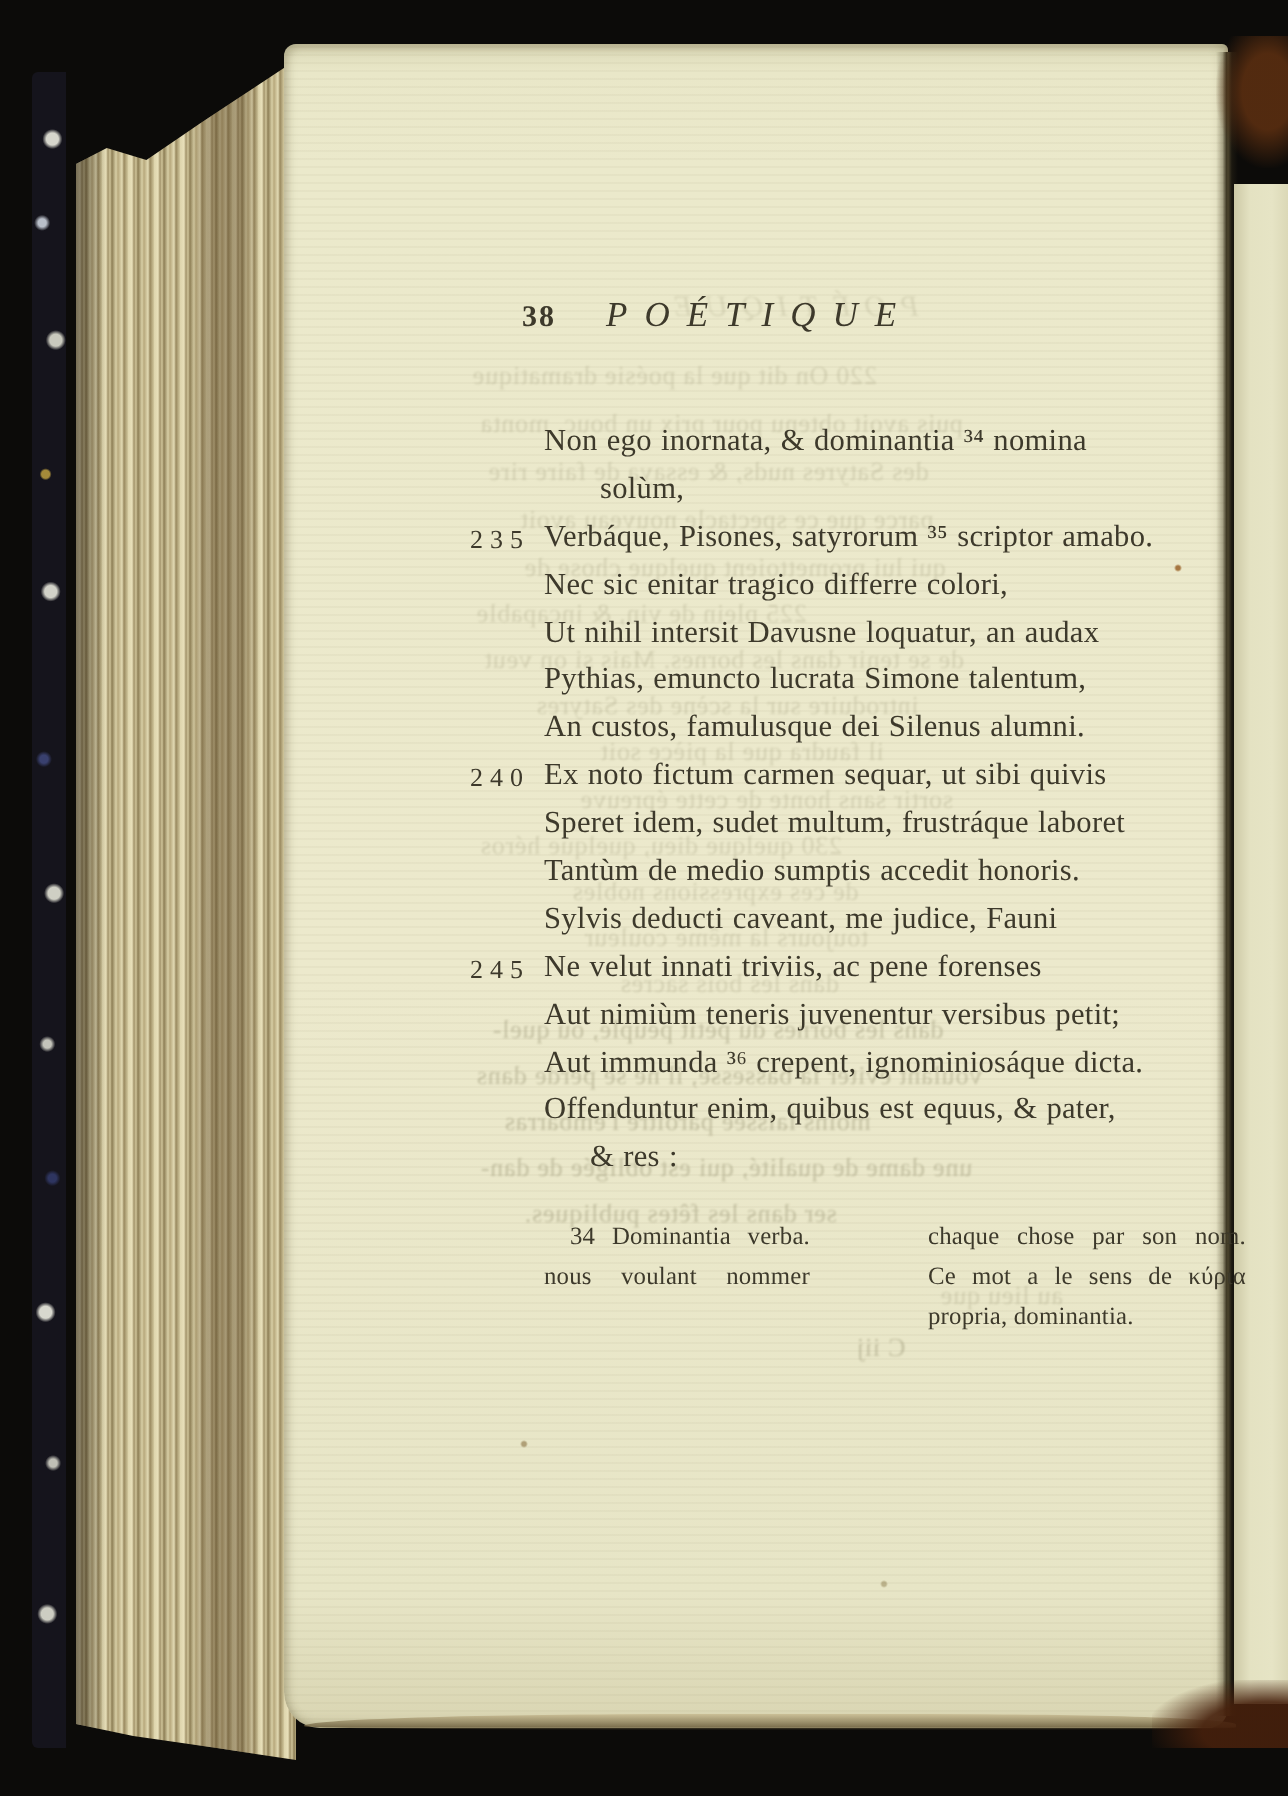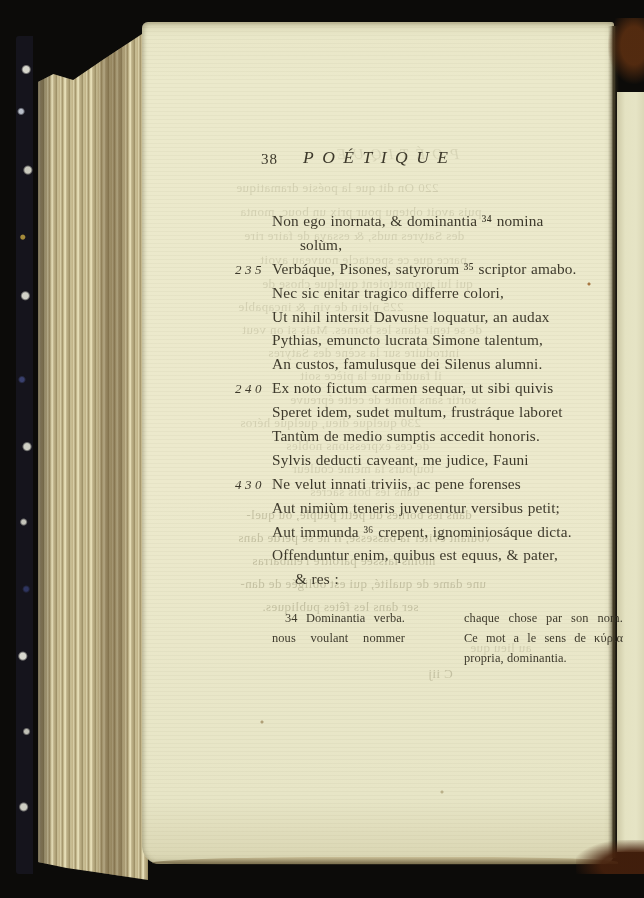--- a/index.html
+++ b/index.html
@@ -73,34 +73,34 @@
     position:absolute;left:608px;top:18px;width:36px;height:66px;
     background:radial-gradient(ellipse at 72% 42%, rgba(86,44,16,.95) 0 35%, rgba(40,20,8,0) 72%);
   }
   .corner-spot-bottom{
     position:absolute;left:576px;top:840px;width:68px;height:34px;
     background:radial-gradient(ellipse at 85% 75%, rgba(70,32,12,.9) 0 40%, rgba(0,0,0,0) 75%);
   }
   
   .ink{color:#3d392b;}
   .header-num{
-    position:absolute;left:261px;top:151px;font-size:15px;letter-spacing:1px;
+    position:absolute;left:261px;top:151px;font-size:15px;letter-spacing:1px;font-weight:bold;
   }
   .header-title{
     position:absolute;left:303px;top:147px;width:200px;
     font-size:17.5px;font-style:italic;letter-spacing:8.5px;white-space:nowrap;
   }
   .verse{
     position:absolute;left:272px;top:209px;width:340px;
     font-size:15.3px;letter-spacing:.15px;word-spacing:.6px;
   }
   .vline{position:relative;height:23.9px;line-height:23.9px;white-space:nowrap;}
   .vline .lnum{
     position:absolute;left:-37px;top:1px;width:36px;
-    font-size:13px;letter-spacing:3.5px;line-height:23.9px;font-style:italic;
+    font-size:13px;letter-spacing:3.5px;line-height:23.9px;
   }
   .vline.ind1{padding-left:28px;}
   .vline.ind2{padding-left:23px;}
   .footnote-col{
     position:absolute;top:608px;font-size:12.4px;line-height:20.2px;
     letter-spacing:.1px;
   }
   .fn-left{left:272px;width:133px;}
   .fn-right{left:420px;width:159px;margin-left:44px;}
   .fline{height:20.2px;white-space:nowrap;}
@@ -164,21 +164,21 @@
       <div class="vline ind1"><span>solùm,</span></div>
       <div class="vline"><span class="lnum">235</span><span>Verbáque, Pisones, satyrorum ³⁵ scriptor amabo.</span></div>
       <div class="vline"><span>Nec sic enitar tragico differre colori,</span></div>
       <div class="vline"><span>Ut nihil intersit Davusne loquatur, an audax</span></div>
       <div class="vline"><span>Pythias, emuncto lucrata Simone talentum,</span></div>
       <div class="vline"><span>An custos, famulusque dei Silenus alumni.</span></div>
       <div class="vline"><span class="lnum">240</span><span>Ex noto fictum carmen sequar, ut sibi quivis</span></div>
       <div class="vline"><span>Speret idem, sudet multum, frustráque laboret</span></div>
       <div class="vline"><span>Tantùm de medio sumptis accedit honoris.</span></div>
       <div class="vline"><span>Sylvis deducti caveant, me judice, Fauni</span></div>
-      <div class="vline"><span class="lnum">430</span><span>Ne velut innati triviis, ac pene forenses</span></div>
+      <div class="vline"><span class="lnum">245</span><span>Ne velut innati triviis, ac pene forenses</span></div>
       <div class="vline"><span>Aut nimiùm teneris juvenentur versibus petit;</span></div>
       <div class="vline"><span>Aut immunda ³⁶ crepent, ignominiosáque dicta.</span></div>
       <div class="vline"><span>Offenduntur enim, quibus est equus, &amp; pater,</span></div>
       <div class="vline ind2"><span>&amp; res :</span></div>
     </div>
 
   <div class="footnote-col fn-left ink">
       <div class="fline j find"><span class="r">34 </span><span class="i">Dominantia verba.</span></div>
       <div class="fline j"><span class="r">nous voulant </span><span class="i">nommer</span></div>
     </div>

